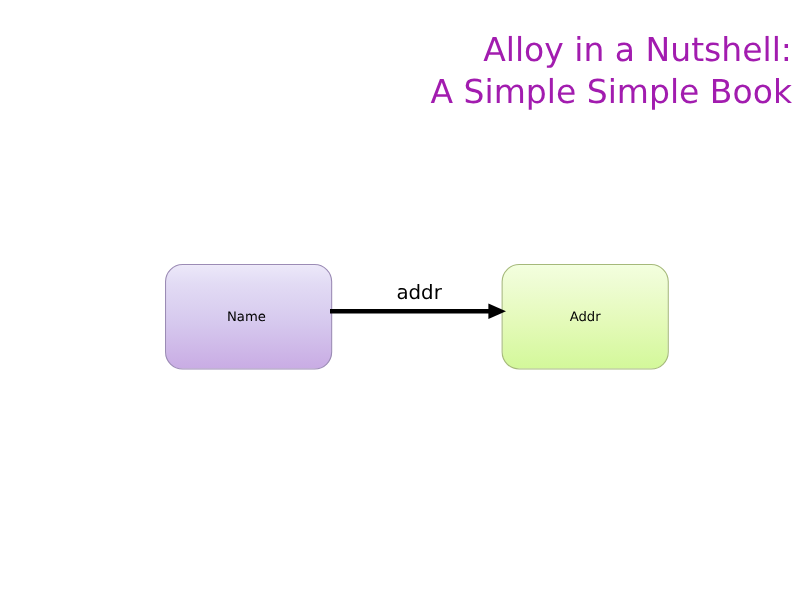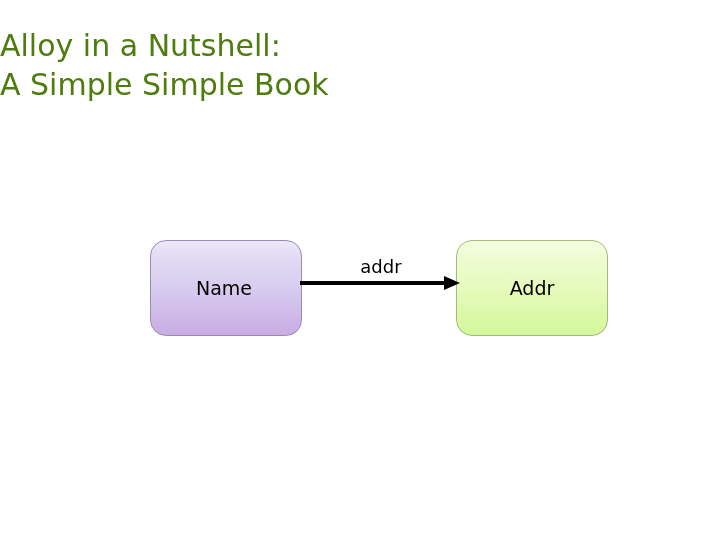--- a/index.html
+++ b/index.html
@@ -19,22 +19,22 @@
     height: 540px;
     background: #ffffff;
   }
 
   
   #title-block {
     position: absolute;
     left: 0;
     top: 26px;
     width: 720px;
-    text-align: left;
-    color: #4d7c0f;
+    text-align: right;
+    color: #a21caf;
     font-size: 30px;
     line-height: 39px;
     font-weight: 400;
     letter-spacing: 0px;
   }
   .title-line {
     display: block;
     white-space: nowrap;
   }
 
@@ -47,21 +47,21 @@
     height: 540px;
   }
 
   .node {
     position: absolute;
     box-sizing: border-box;
     border-radius: 16px;
     display: flex;
     align-items: center;
     justify-content: center;
-    font-size: 19px;
+    font-size: 12px;
     color: #000000;
     font-weight: 400;
   }
 
   #node-name {
     left: 150px;
     top: 240px;
     width: 152px;
     height: 96px;
     border: 1px solid #9b8bb5;

